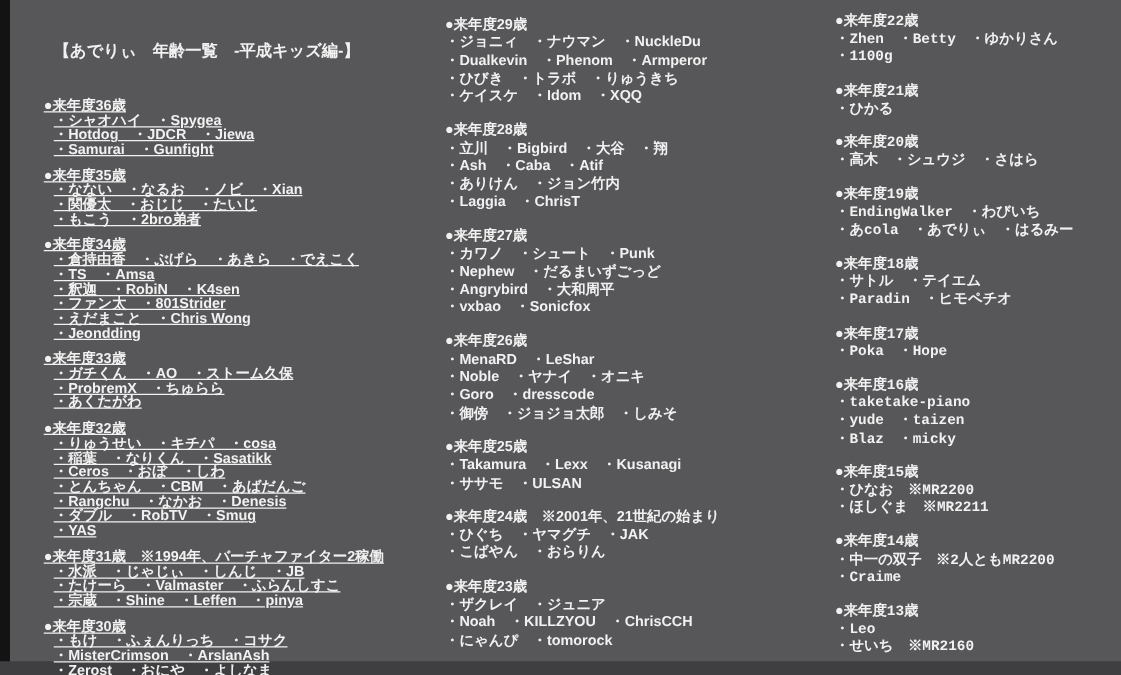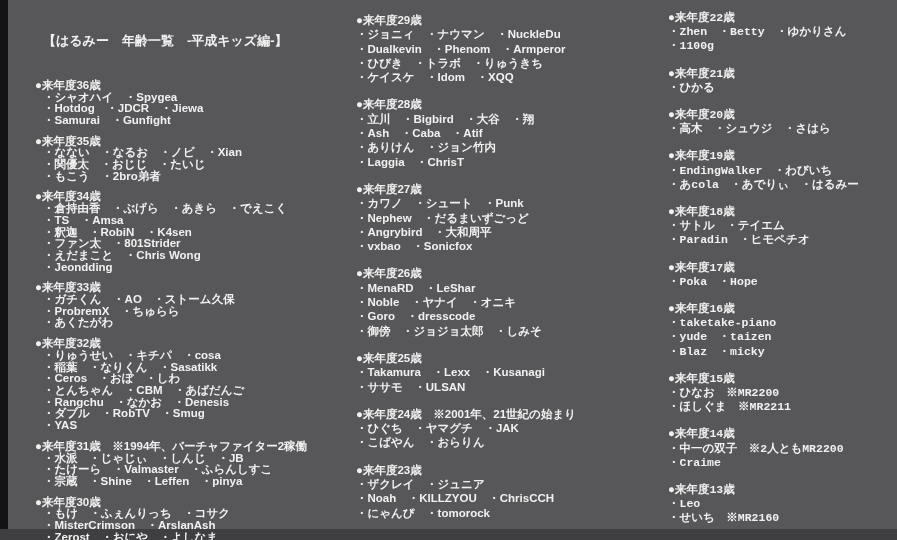--- a/index.html
+++ b/index.html
@@ -30,35 +30,35 @@
   .column {
     position:absolute;
     color:var(--text);
     font-size:11.5px;
     font-weight:700;
     white-space:pre;
   }
   .col-1 { left:43px; top:11px;  line-height:11.7px; }
   .col-2 { left:356px; top:13px; line-height:14.3px; }
   .col-3 { left:668px; top:11px; line-height:14.2px;font-family:Liberation Mono, monospace; }
-  .col-1 .group { margin-bottom:9px; }
+  .col-1 .group { margin-bottom:9px;text-decoration:underline; }
   .col-2 .group { margin-bottom:13px; }
   .col-3 .group { margin-bottom:13px; }
   .col-1 .heading { margin-left:-8px; }
   .title {
     font-size:13px;
     line-height:13px;
     margin-bottom:9px;
   }
 </style>
 </head>
 <body>
 
 <div class="canvas">
   <div class="left-strip"></div>
   <div class="bottom-strip"></div>
 
   <div class="column col-1">
-    <div class="title">【はるみー　年齢一覧　-平成キッズ編-】</div>
+    <div class="title">【あでりぃ　年齢一覧　-平成キッズ編-】</div>
   <div class="group"><div class="heading">●来年度36歳</div><div class="line">・シャオハイ　・Spygea</div><div class="line">・Hotdog　・JDCR　・Jiewa</div><div class="line">・Samurai　・Gunfight</div></div><div class="group"><div class="heading">●来年度35歳</div><div class="line">・なない　・なるお　・ノビ　・Xian</div><div class="line">・関優太　・おじじ　・たいじ</div><div class="line">・もこう　・2bro弟者</div></div><div class="group"><div class="heading">●来年度34歳</div><div class="line">・倉持由香　・ぶげら　・あきら　・でえこく</div><div class="line">・TS　・Amsa</div><div class="line">・釈迦　・RobiN　・K4sen</div><div class="line">・ファン太　・801Strider</div><div class="line">・えだまこと　・Chris Wong</div><div class="line">・Jeondding</div></div><div class="group"><div class="heading">●来年度33歳</div><div class="line">・ガチくん　・AO　・ストーム久保</div><div class="line">・ProbremX　・ちゅらら</div><div class="line">・あくたがわ</div></div><div class="group"><div class="heading">●来年度32歳</div><div class="line">・りゅうせい　・キチパ　・cosa</div><div class="line">・稲葉　・なりくん　・Sasatikk</div><div class="line">・Ceros　・おぼ　・しわ</div><div class="line">・とんちゃん　・CBM　・あばだんご</div><div class="line">・Rangchu　・なかお　・Denesis</div><div class="line">・ダブル　・RobTV　・Smug</div><div class="line">・YAS</div></div><div class="group"><div class="heading">●来年度31歳　※1994年、バーチャファイター2稼働</div><div class="line">・水派　・じゃじぃ　・しんじ　・JB</div><div class="line">・たけーら　・Valmaster　・ふらんしすこ</div><div class="line">・宗蔵　・Shine　・Leffen　・pinya</div></div><div class="group"><div class="heading">●来年度30歳</div><div class="line">・もけ　・ふぇんりっち　・コサク</div><div class="line">・MisterCrimson　・ArslanAsh</div><div class="line">・Zerost　・おにや　・よしなま</div></div></div>
   <div class="column col-2"><div class="group"><div class="heading">●来年度29歳</div><div class="line">・ジョニィ　・ナウマン　・NuckleDu</div><div class="line">・Dualkevin　・Phenom　・Armperor</div><div class="line">・ひびき　・トラボ　・りゅうきち</div><div class="line">・ケイスケ　・Idom　・XQQ</div></div><div class="group"><div class="heading">●来年度28歳</div><div class="line">・立川　・Bigbird　・大谷　・翔</div><div class="line">・Ash　・Caba　・Atif</div><div class="line">・ありけん　・ジョン竹内</div><div class="line">・Laggia　・ChrisT</div></div><div class="group"><div class="heading">●来年度27歳</div><div class="line">・カワノ　・シュート　・Punk</div><div class="line">・Nephew　・だるまいずごっど</div><div class="line">・Angrybird　・大和周平</div><div class="line">・vxbao　・Sonicfox</div></div><div class="group"><div class="heading">●来年度26歳</div><div class="line">・MenaRD　・LeShar</div><div class="line">・Noble　・ヤナイ　・オニキ</div><div class="line">・Goro　・dresscode</div><div class="line">・御傍　・ジョジョ太郎　・しみそ</div></div><div class="group"><div class="heading">●来年度25歳</div><div class="line">・Takamura　・Lexx　・Kusanagi</div><div class="line">・ササモ　・ULSAN</div></div><div class="group"><div class="heading">●来年度24歳　※2001年、21世紀の始まり</div><div class="line">・ひぐち　・ヤマグチ　・JAK</div><div class="line">・こばやん　・おらりん</div></div><div class="group"><div class="heading">●来年度23歳</div><div class="line">・ザクレイ　・ジュニア</div><div class="line">・Noah　・KILLZYOU　・ChrisCCH</div><div class="line">・にゃんぴ　・tomorock</div></div></div>
   <div class="column col-3"><div class="group"><div class="heading">●来年度22歳</div><div class="line">・Zhen　・Betty　・ゆかりさん</div><div class="line">・1100g</div></div><div class="group"><div class="heading">●来年度21歳</div><div class="line">・ひかる</div></div><div class="group"><div class="heading">●来年度20歳</div><div class="line">・高木　・シュウジ　・さはら</div></div><div class="group"><div class="heading">●来年度19歳</div><div class="line">・EndingWalker　・わびいち</div><div class="line">・あcola　・あでりぃ　・はるみー</div></div><div class="group"><div class="heading">●来年度18歳</div><div class="line">・サトル　・テイエム</div><div class="line">・Paradin　・ヒモペチオ</div></div><div class="group"><div class="heading">●来年度17歳</div><div class="line">・Poka　・Hope</div></div><div class="group"><div class="heading">●来年度16歳</div><div class="line">・taketake-piano</div><div class="line">・yude　・taizen</div><div class="line">・Blaz　・micky</div></div><div class="group"><div class="heading">●来年度15歳</div><div class="line">・ひなお　※MR2200</div><div class="line">・ほしぐま　※MR2211</div></div><div class="group"><div class="heading">●来年度14歳</div><div class="line">・中一の双子　※2人ともMR2200</div><div class="line">・Craime</div></div><div class="group"><div class="heading">●来年度13歳</div><div class="line">・Leo</div><div class="line">・せいち　※MR2160</div></div></div>
 </div>
 
 </body></html>

